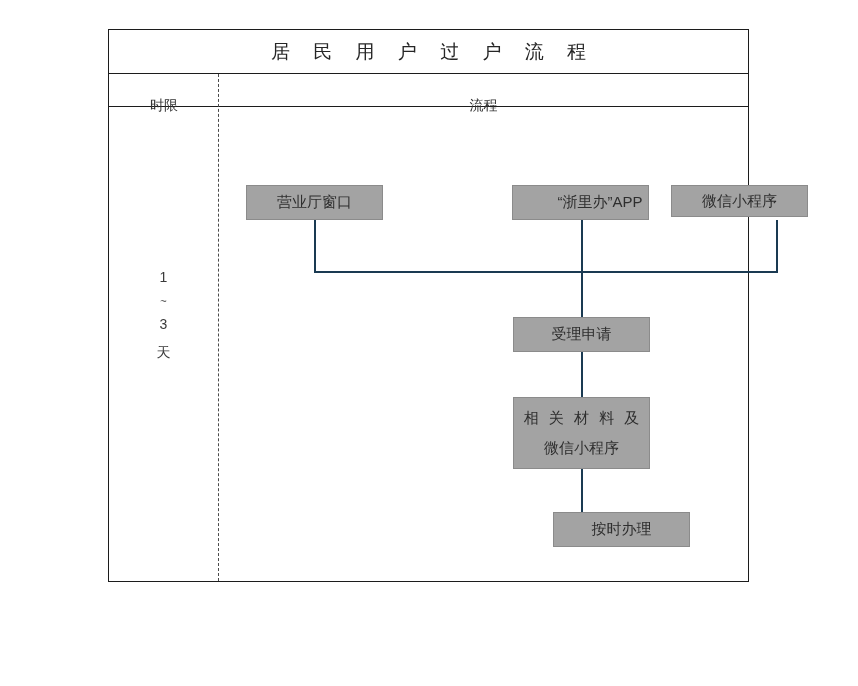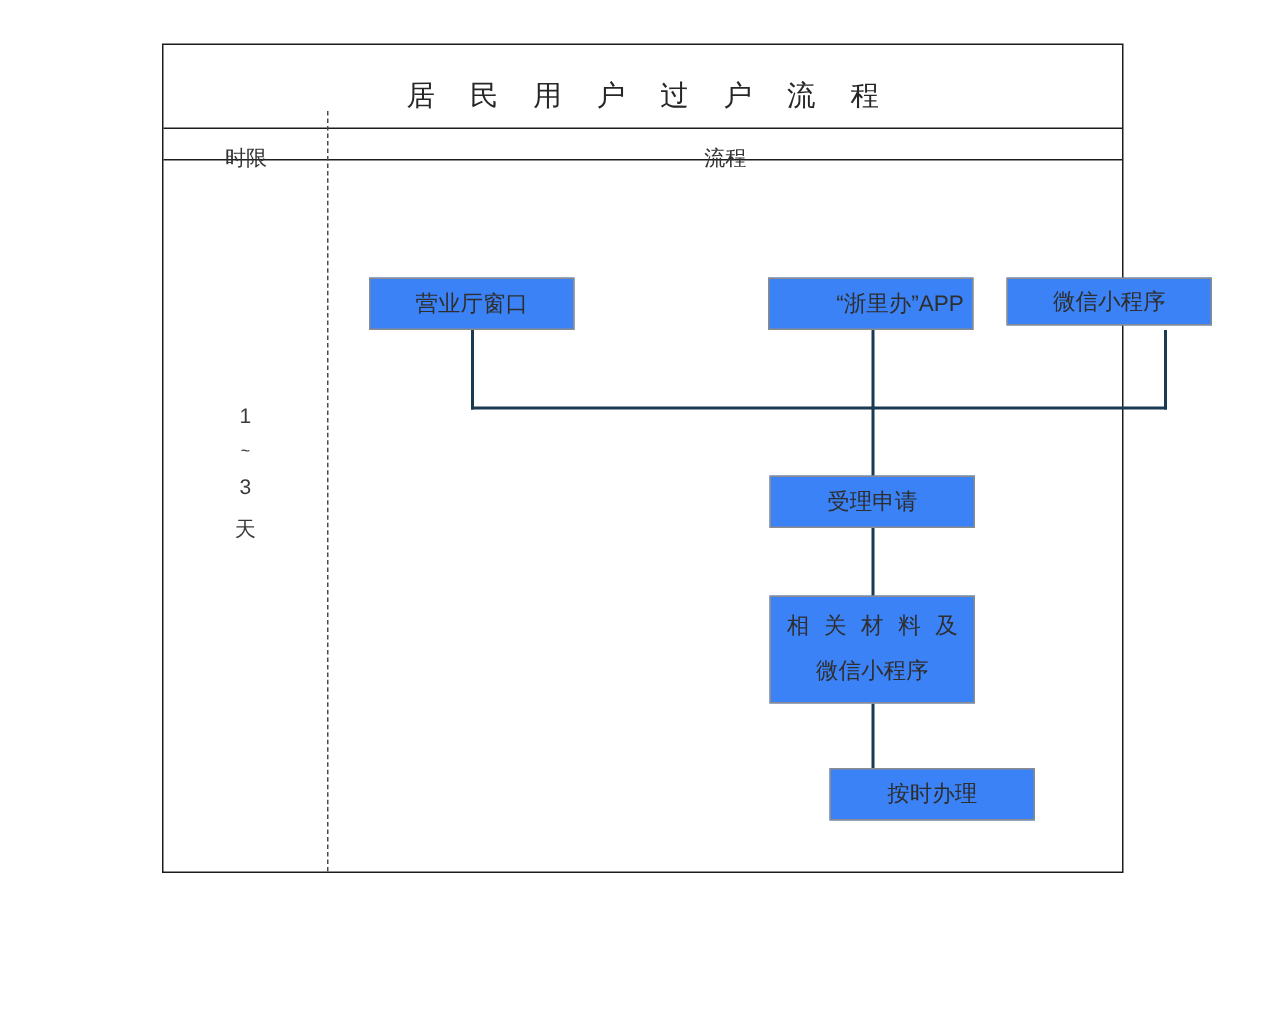--- a/index.html
+++ b/index.html
@@ -24,21 +24,21 @@
     height: 553px;
     border: 1.5px solid #1c1c1c;
     box-sizing: border-box;
     background: #ffffff;
   }
 
   
   .title-row {
     position: absolute;
     left: 0;
-    top: 12px;
+    top: 0;
     width: 100%;
     height: 44px;
     border-bottom: 1.5px solid #1c1c1c;
     box-sizing: border-box;
     display: flex;
     align-items: center;
     justify-content: center;
   }
   .title-text {
     font-size: 19px;
@@ -119,30 +119,30 @@
     top: 0;
     right: 0;
     height: 100%;
   }
 
   
   .node {
     position: absolute;
     box-sizing: border-box;
     border: 1.2px solid #8b8b8b;
-    background: #3b82f6;
+    background: #a3a3a3;
     display: flex;
     align-items: center;
     justify-content: center;
     flex-direction: column;
     font-size: 15px;
     color: #2e2e2e;
     z-index: 3;
   }
-  .node .line2 { display: block; font-family: Liberation Serif, serif; }
+  .node .line2 { display: block; }
   .node .spaced { letter-spacing: 3px; text-indent: 3px; }
 
   #node-hall    { left: 28px;  top: 78px;  width: 137px; height: 35px; }
   #node-app     { left: 294px; top: 78px;  width: 137px; height: 35px; padding-left: 39px; }
   #node-wechat  { left: 453px; top: 78px;  width: 137px; height: 32px; }
   #node-accept  { left: 295px; top: 210px; width: 137px; height: 35px; }
   #node-review  { left: 295px; top: 290px; width: 137px; height: 72px; line-height: 30px; }
   #node-handle  { left: 295px; top: 405px; width: 137px; height: 35px; margin-left: 40px; }
 
   

